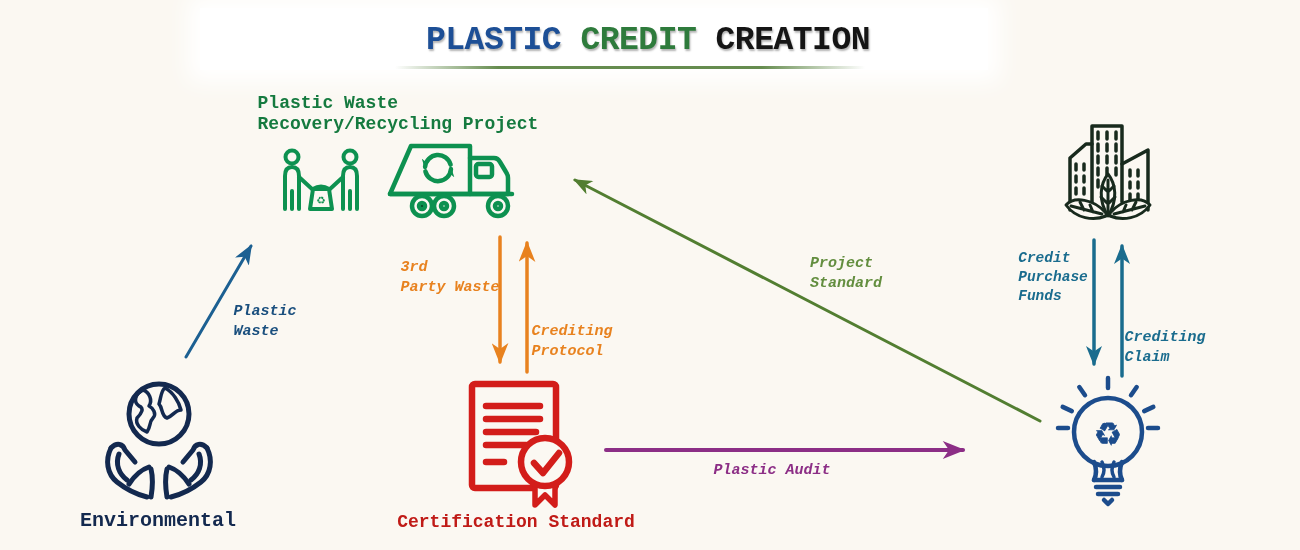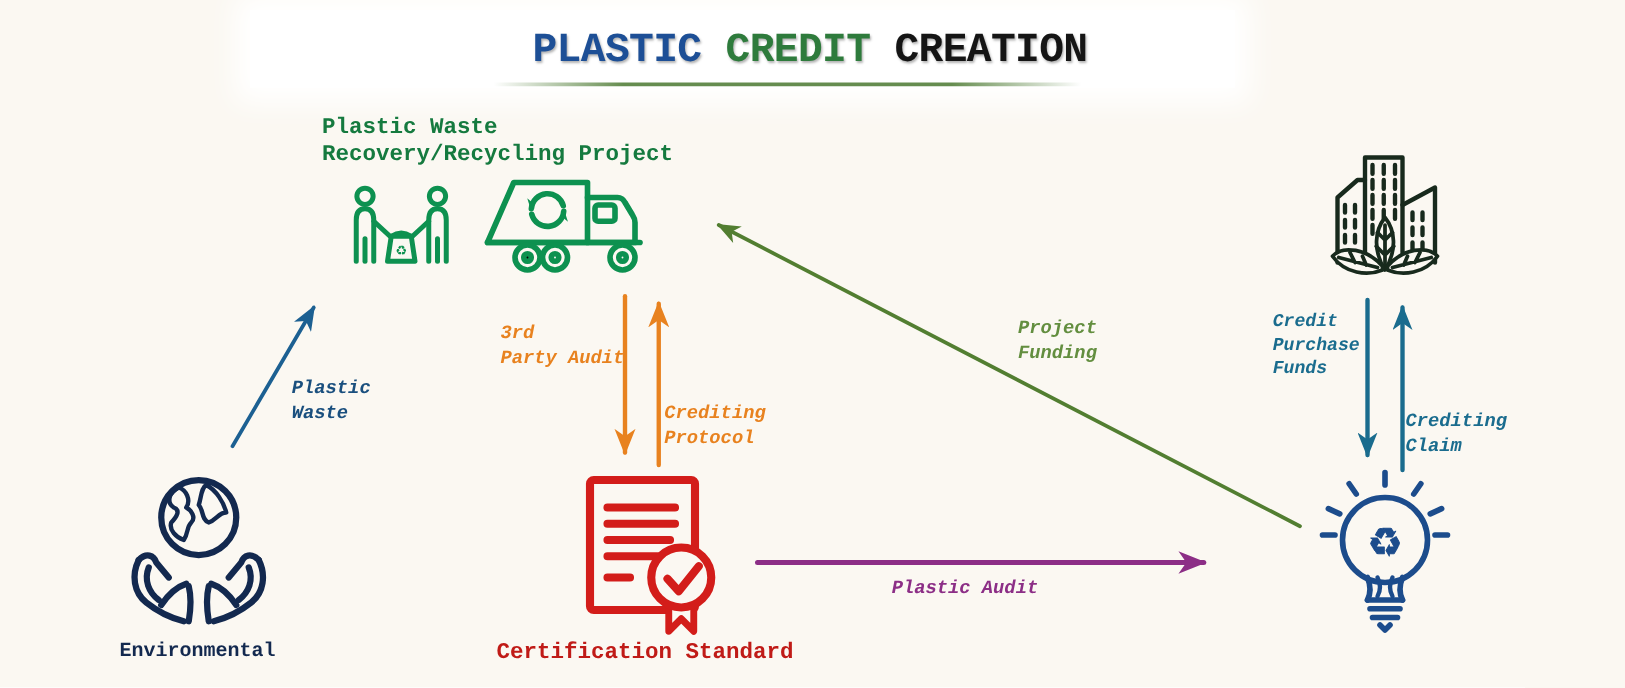--- a/index.html
+++ b/index.html
@@ -26,21 +26,21 @@
     position:absolute;left:395px;top:66px;width:470px;height:2.5px;
     background:linear-gradient(90deg,rgba(85,128,60,0),rgba(85,128,60,.9) 22%,rgba(85,128,60,.9) 78%,rgba(85,128,60,0));
   }
   
   .lbl{position:absolute;transform:translate(-50%,-50%);text-align:left;
        white-space:pre-line;font-weight:700;}
   .node-lbl{font-size:18px;line-height:1.18;}
   .edge-lbl{font-style:italic;font-size:15px;line-height:1.3;}
   .c-project{color:var(--green-text);}
   .c-black{color:var(--building-dark);font-size:18.5px;}
-  .c-navy{color:var(--navy);font-size:16px;}
+  .c-navy{color:var(--navy);font-size:20px;}
   .c-red{color:var(--red-text);}
   .c-blue-lbl{color:var(--blue-label);}
   .c-orange{color:var(--orange);}
   .c-olive{color:var(--olive-label);}
   .c-purple{color:var(--purple);}
   .c-teal{color:var(--teal);}
   
   .layer{position:absolute;left:0;top:0;}
   .icon{position:absolute;}
   .edge{fill:none;stroke-linecap:round;}
@@ -202,25 +202,25 @@
       <path d="M52,88 Q56,96 52,103 M64,88 Q60,96 64,103" stroke-width="3.5"></path>
       <path d="M44,106 H72 M46,113 H70 M48,120 H68 M54,126 L58,130 L62,126"></path>
       <path d="M98,54 H108 M18,54 H8 M94.2,37.1 L103.3,32.9 M21.8,37.1 L12.7,32.9 M81,21.2 L86.7,13 M35,21.2 L29.3,13 M58,14 V4"></path>
     </g>
     <text x="58" y="60" font-size="42" text-anchor="middle" dominant-baseline="middle" class="glyph-blue">♻</text>
   </svg>
 
   <div class="lbl edge-lbl c-blue-lbl" style="left:265px;top:321px;">Plastic
 Waste</div>
   <div class="lbl edge-lbl c-orange" style="left:450px;top:277px;">3rd
-Party Audit</div>
+Party Waste</div>
   <div class="lbl edge-lbl c-orange" style="left:572px;top:341px;">Crediting
 Protocol</div>
   <div class="lbl edge-lbl c-olive" style="left:846px;top:273px;">Project
-Funding</div>
+Standard</div>
   <div class="lbl edge-lbl c-purple" style="left:772px;top:471px;">Plastic Audit</div>
   <div class="lbl edge-lbl c-teal" style="left:1053px;top:277px;font-size:14.5px;">Credit
 Purchase
 Funds</div>
   <div class="lbl edge-lbl c-teal" style="left:1165px;top:347px;">Crediting
 Claim</div>
 
 </div>
 
 </body></html>

